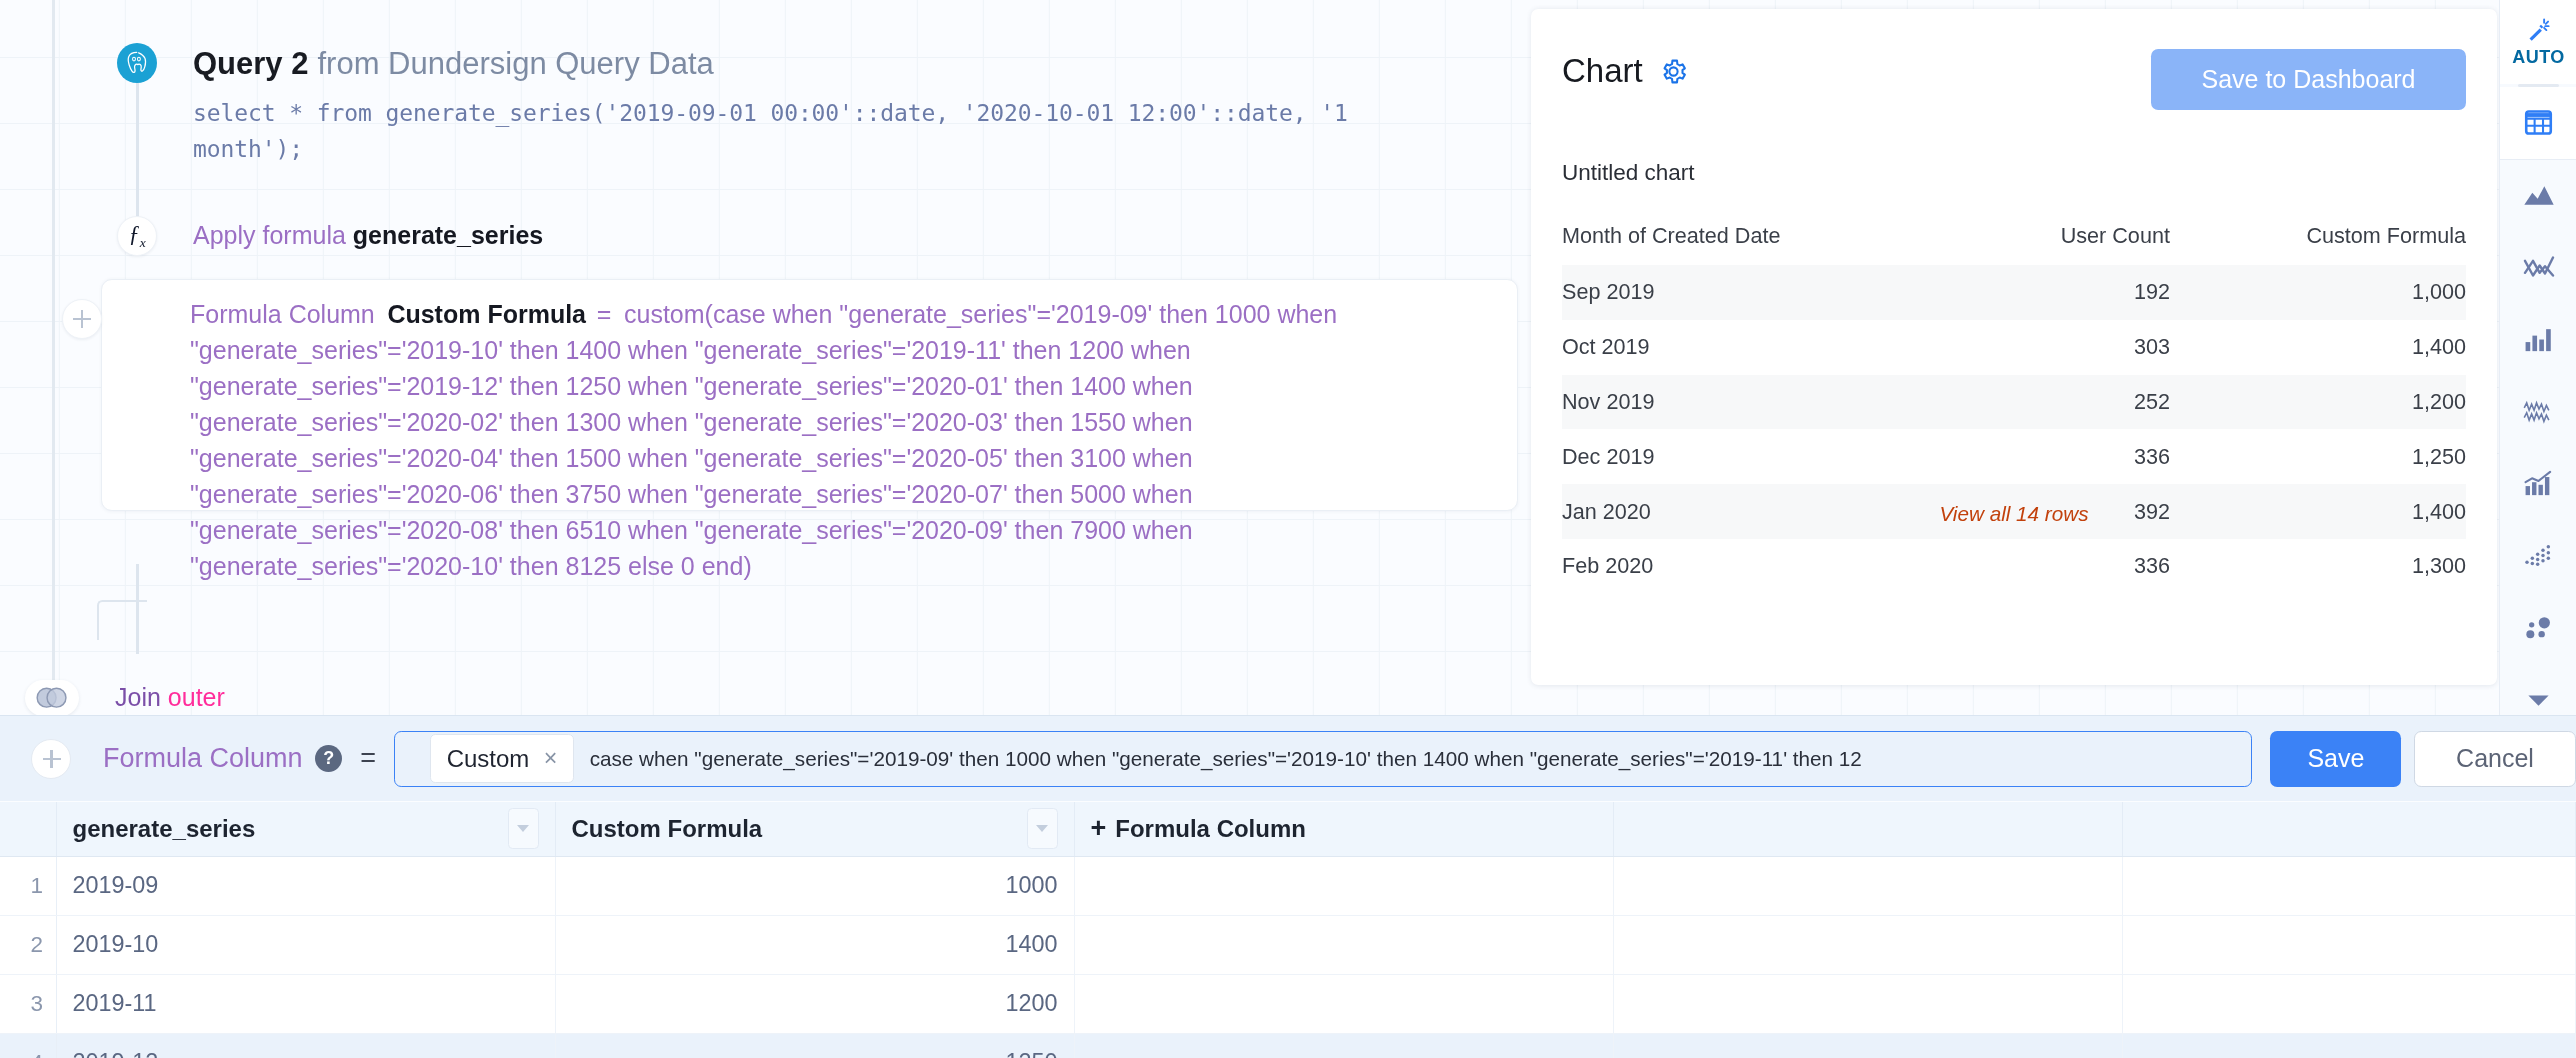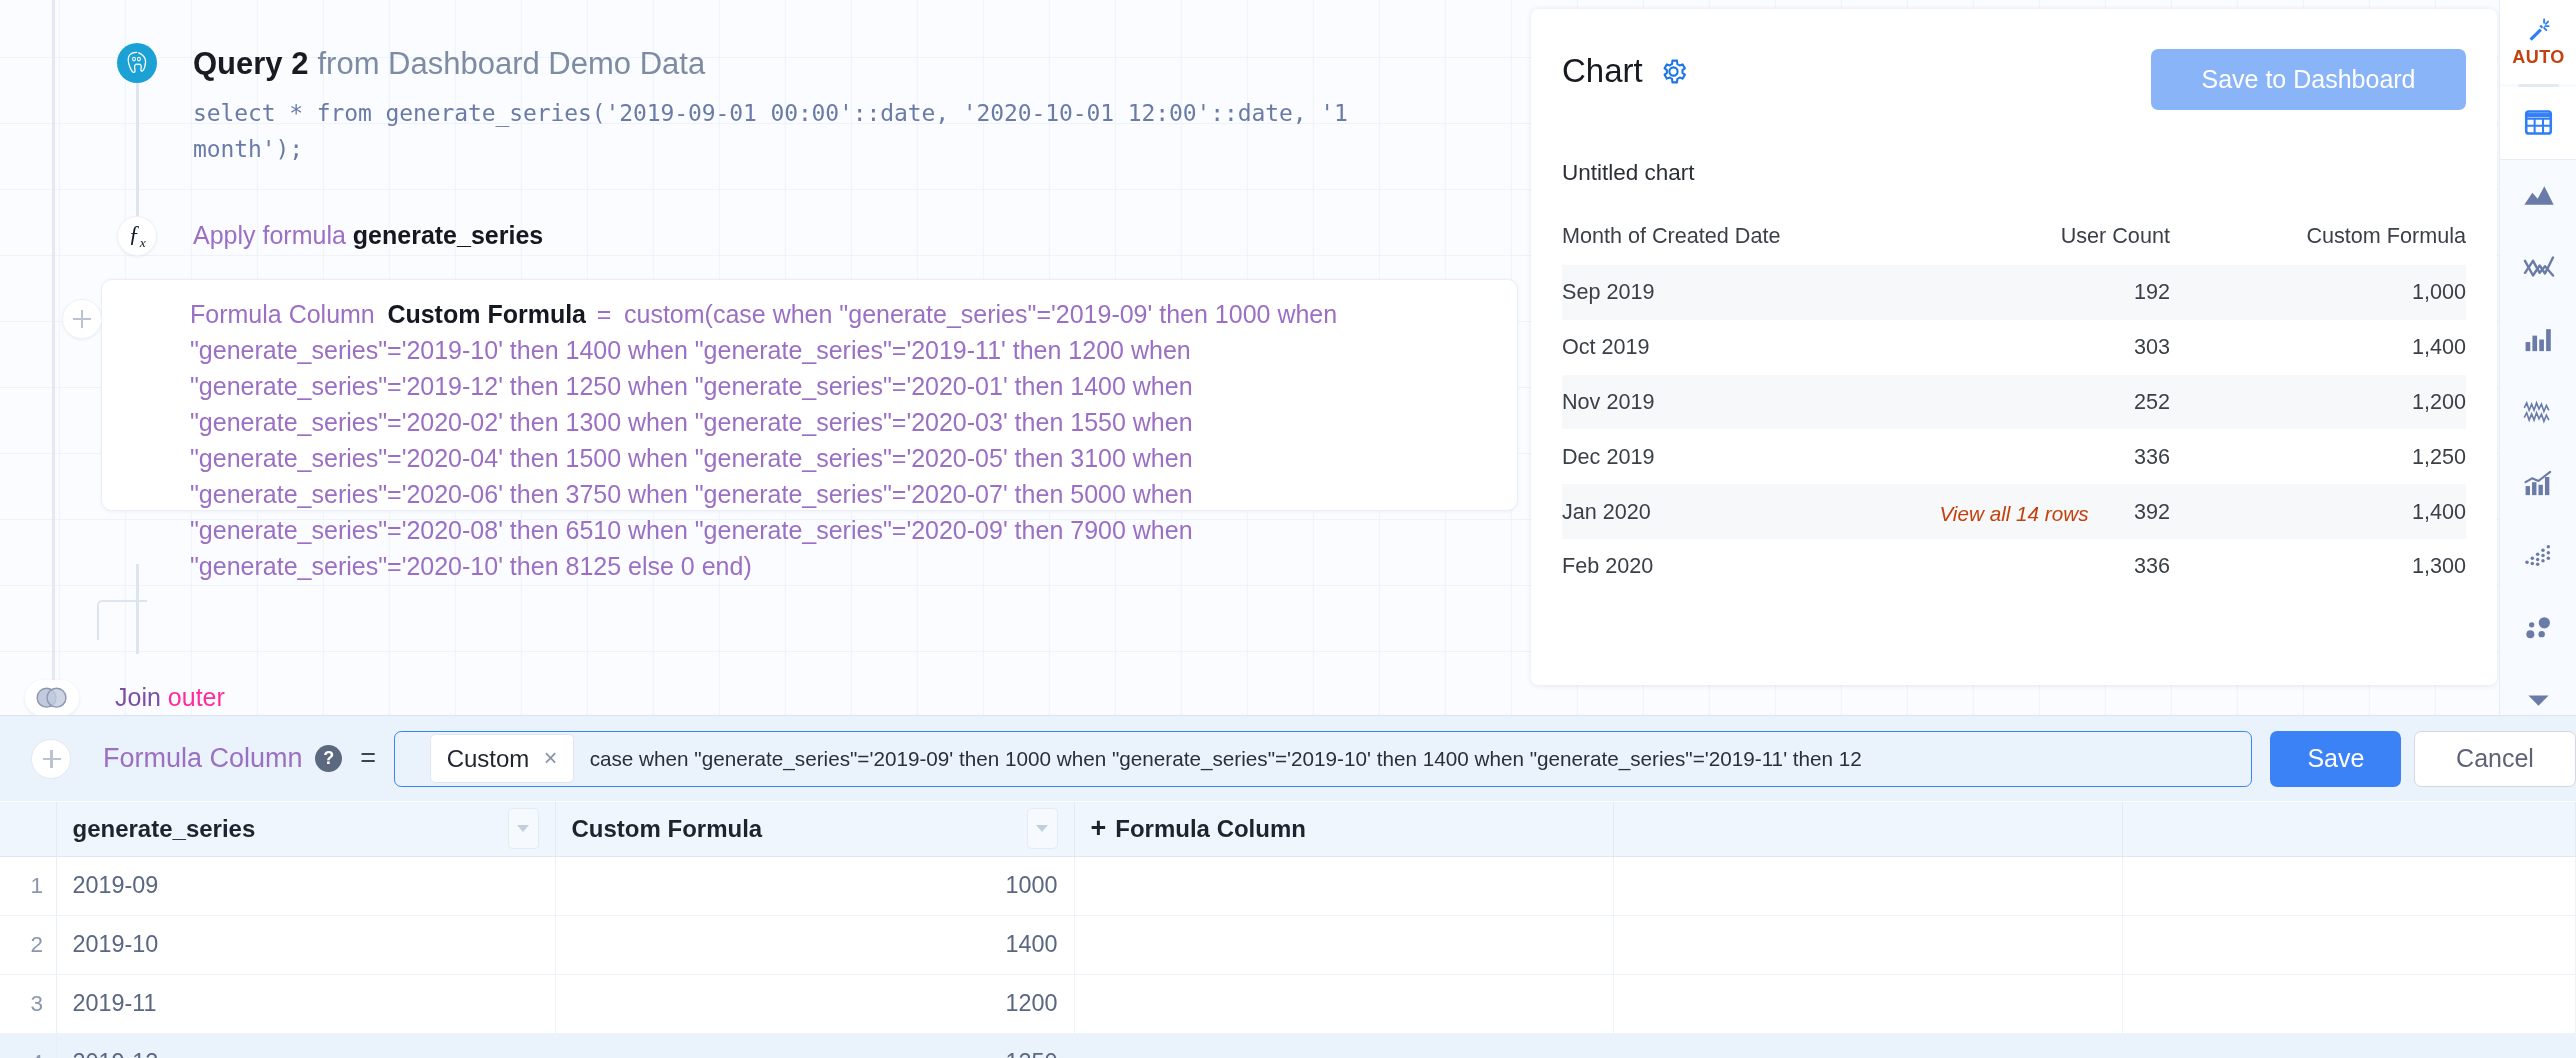--- a/index.html
+++ b/index.html
@@ -174,21 +174,21 @@
     position: absolute; right: 0; top: 0; width: 77px; height: 715px;
     background: #f7fafe; border-left: 0.9px solid #e7edf5;
   }
   .rail-item {
     width: 77px; height: 72px; display: flex; flex-direction: column;
     align-items: center; justify-content: center; cursor: pointer;
   }
   .rail-item.sel { background: #ffffff; }
   .rail-auto { height: 84px; background: #fff; }
   .rail-auto .lab {
-    font-size: 18px; font-weight: bold; color: #c2410c; margin-top: 3.6px; letter-spacing: 0.4px;
+    font-size: 18px; font-weight: bold; color: #0369a1; margin-top: 3.6px; letter-spacing: 0.4px;
   }
   .rail-sep { height: 0.9px; background: #e7edf5; margin: 0 0; }
   .rail-dash { width: 41px; height: 2.7px; background: #e4eaf2; margin: 0 auto; border-radius: 1.8px; }
 
   
   .editor-bar {
     position: absolute; left: 0; top: 715px; width: 2576px; height: 86px;
     background: #eaf2fb; border-top: 0.9px solid #dae5f1;
     display: flex; align-items: center;
   }
@@ -285,21 +285,21 @@
     <div class="query-node">
       <div class="node-icon">
         <svg class="pg-logo" viewBox="0 0 24 26">
           <path d="M12 1.5c-3.6 0-7 1.6-8.2 4.2-1 2.3-.6 5.6.3 8.6.8 2.6 2 5.1 3 6.6.6.9 1.5 1.6 2.3 1.3.6-.2.9-.9.9-1.7 0-1.2-.5-2.6-.5-4 0-1.2.5-2.2 1.3-2.6.8-.4 1.6-.2 2.2.3" fill="none" stroke="#ffffff" stroke-width="1.3" stroke-linecap="round" stroke-linejoin="round"></path>
           <path d="M13.4 13.9c.8-.4 1.9-.3 2.6.4.6.6.8 1.5.7 2.5-.1 1.2-.5 2.3-.3 3.2.2.9.9 1.2 1.6.8.9-.5 1.8-2.2 2.4-4.3.8-2.8 1.2-6.2.3-8.6C19.4 5 17 3 14 1.9" fill="none" stroke="#ffffff" stroke-width="1.3" stroke-linecap="round" stroke-linejoin="round"></path>
           <ellipse cx="9.2" cy="8.4" rx="1.5" ry="1.9" fill="none" stroke="#ffffff" stroke-width="1.1"></ellipse>
           <ellipse cx="14.3" cy="8.4" rx="1.5" ry="1.9" fill="none" stroke="#ffffff" stroke-width="1.1"></ellipse>
         </svg>
       </div>
       <div class="q-title-row">
-        <span class="q-title">Query 2</span><span class="q-from">from</span> <span class="q-sub">Dashboard Demo Data</span>
+        <span class="q-title">Query 2</span><span class="q-from">from</span> <span class="q-sub">Dundersign Query Data</span>
       </div>
       <div class="sql">
         <div>select * from generate_series('2019-09-01 00:00'::date, '2020-10-01 12:00'::date, '1</div>
         <div>month');</div>
       </div>
     </div>
 
     <div class="connector-v"></div>
 
     <div class="formula-node">

